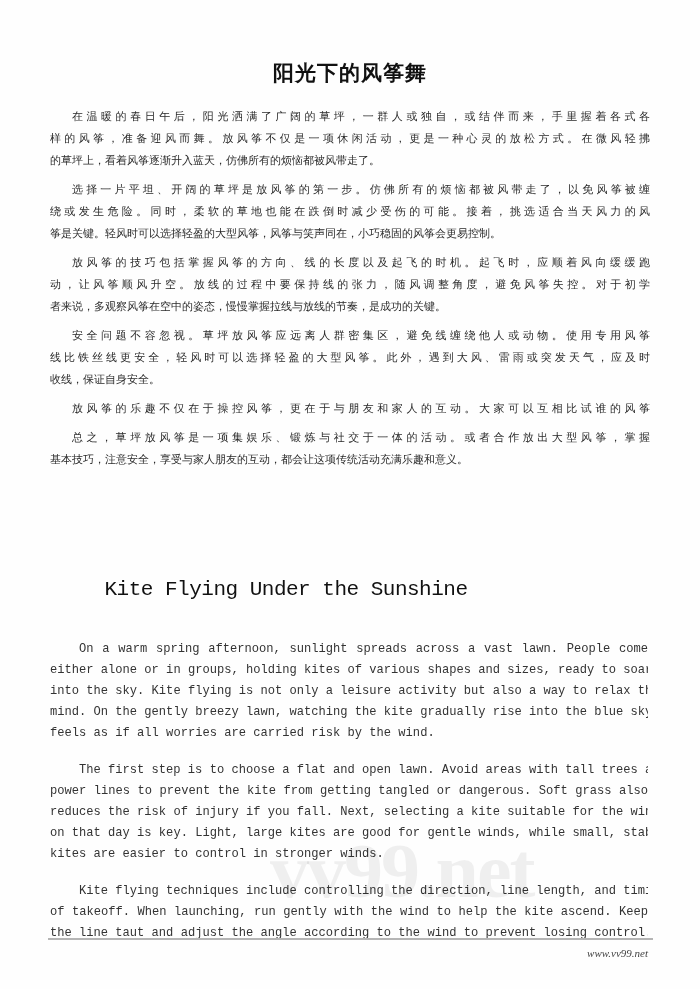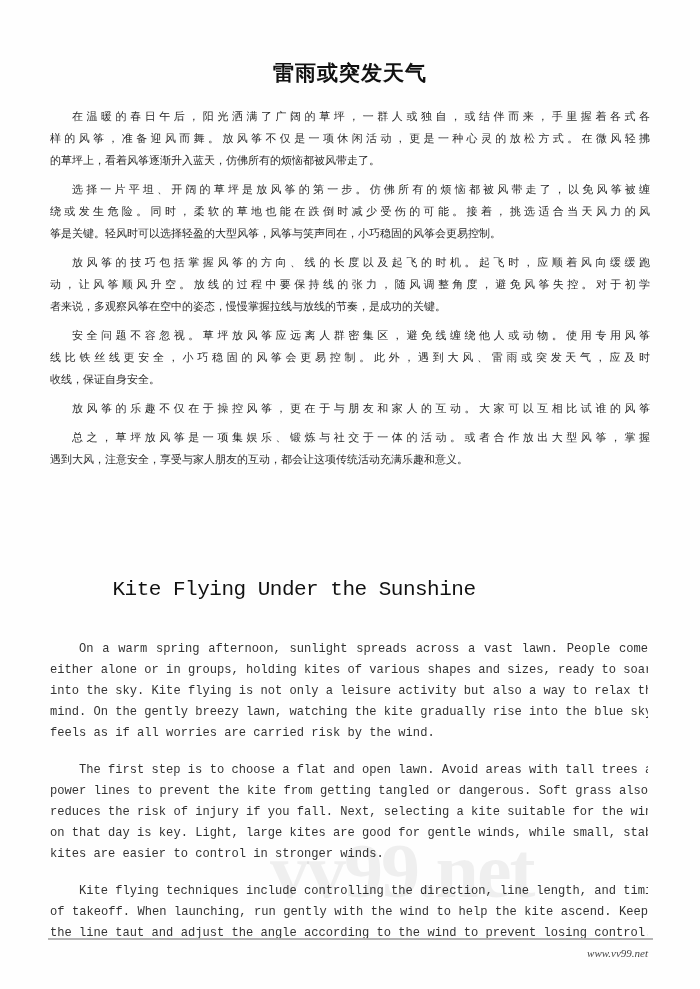--- a/index.html
+++ b/index.html
@@ -12,21 +12,21 @@
   }
   .zh-body { position: absolute; left: 50px; width: 600px; top: 106px;
     font-family: "DejaVu Serif", serif; font-size: 11px; color: #2a2a2a; }
   .zh-para { margin: 0 0 7px 0; }
   .zh-line { height: 22px; line-height: 22px; white-space: nowrap; overflow: hidden;
     text-align: justify; text-align-last: justify; }
   .zh-line.last { text-align-last: left; }
   .zh-line.first { text-indent: 2em; }
 
   .title-en {
-    position: absolute; top: 575px; left: 16px; width: 556px; text-align: center;
+    position: absolute; top: 575px; left: 8px; width: 556px; text-align: center;
     font-family: "Liberation Mono", monospace; font-size: 21px; color: #111;
     line-height: 30px; letter-spacing: -0.5px;
   }
   .en-body { position: absolute; left: 50px; width: 598px; top: 623px;
     font-family: "Liberation Mono", monospace; font-size: 12.1px; color: #333; }
   .en-para { margin: 0 0 6px 0; }
   .en-line { height: 21px; line-height: 21px; white-space: nowrap; overflow: hidden;
     text-align: justify; text-align-last: justify; }
   .en-line.last { text-align-last: left; }
   .en-line.first { padding-left: 29px; margin-top: 16px; }
@@ -38,49 +38,49 @@
   }
   .footer-rule { position: absolute; left: 48px; top: 938px; width: 605px; height: 2px; background: #b5b5b5; }
   .footer-text { position: absolute; right: 52px; top: 947px; font-family: "Liberation Serif", serif;
     font-style: italic; font-size: 11px; color: #444; }
 </style>
 </head>
 <body>
 
 <div class="page">
 
-  <div class="title-zh">雷雨或突发天气</div>
+  <div class="title-zh">阳光下的风筝舞</div>
 
   <div class="zh-body">
     <div class="zh-para">
       <div class="zh-line first">在温暖的春日午后，阳光洒满了广阔的草坪，一群人或独自，或结伴而来，手里握着各式各</div>
       <div class="zh-line">样的风筝，准备迎风而舞。放风筝不仅是一项休闲活动，更是一种心灵的放松方式。在微风轻拂</div>
       <div class="zh-line last">的草坪上，看着风筝逐渐升入蓝天，仿佛所有的烦恼都被风带走了。</div>
     </div>
     <div class="zh-para">
       <div class="zh-line first">选择一片平坦、开阔的草坪是放风筝的第一步。仿佛所有的烦恼都被风带走了，以免风筝被缠</div>
       <div class="zh-line">绕或发生危险。同时，柔软的草地也能在跌倒时减少受伤的可能。接着，挑选适合当天风力的风</div>
       <div class="zh-line last">筝是关键。轻风时可以选择轻盈的大型风筝，风筝与笑声同在，小巧稳固的风筝会更易控制。</div>
     </div>
     <div class="zh-para">
       <div class="zh-line first">放风筝的技巧包括掌握风筝的方向、线的长度以及起飞的时机。起飞时，应顺着风向缓缓跑</div>
       <div class="zh-line">动，让风筝顺风升空。放线的过程中要保持线的张力，随风调整角度，避免风筝失控。对于初学</div>
       <div class="zh-line last">者来说，多观察风筝在空中的姿态，慢慢掌握拉线与放线的节奏，是成功的关键。</div>
     </div>
     <div class="zh-para">
       <div class="zh-line first">安全问题不容忽视。草坪放风筝应远离人群密集区，避免线缠绕他人或动物。使用专用风筝</div>
-      <div class="zh-line">线比铁丝线更安全，小巧稳固的风筝会更易控制。此外，遇到大风、雷雨或突发天气，应及时</div>
+      <div class="zh-line">线比铁丝线更安全，轻风时可以选择轻盈的大型风筝。此外，遇到大风、雷雨或突发天气，应及时</div>
       <div class="zh-line last">收线，保证自身安全。</div>
     </div>
     <div class="zh-para">
       <div class="zh-line first">放风筝的乐趣不仅在于操控风筝，更在于与朋友和家人的互动。大家可以互相比试谁的风筝</div>
     </div>
     <div class="zh-para">
       <div class="zh-line first">总之，草坪放风筝是一项集娱乐、锻炼与社交于一体的活动。或者合作放出大型风筝，掌握</div>
-      <div class="zh-line last">遇到大风，注意安全，享受与家人朋友的互动，都会让这项传统活动充满乐趣和意义。</div>
+      <div class="zh-line last">基本技巧，注意安全，享受与家人朋友的互动，都会让这项传统活动充满乐趣和意义。</div>
     </div>
   </div>
 
   <div class="title-en">Kite Flying Under the Sunshine</div>
 
   <div class="en-body">
     <div class="en-para">
       <div class="en-line first">On a warm spring afternoon, sunlight spreads across a vast lawn. People come</div>
       <div class="en-line">either alone or in groups, holding kites of various shapes and sizes, ready to soar</div>
       <div class="en-line">into the sky. Kite flying is not only a leisure activity but also a way to relax the</div>

